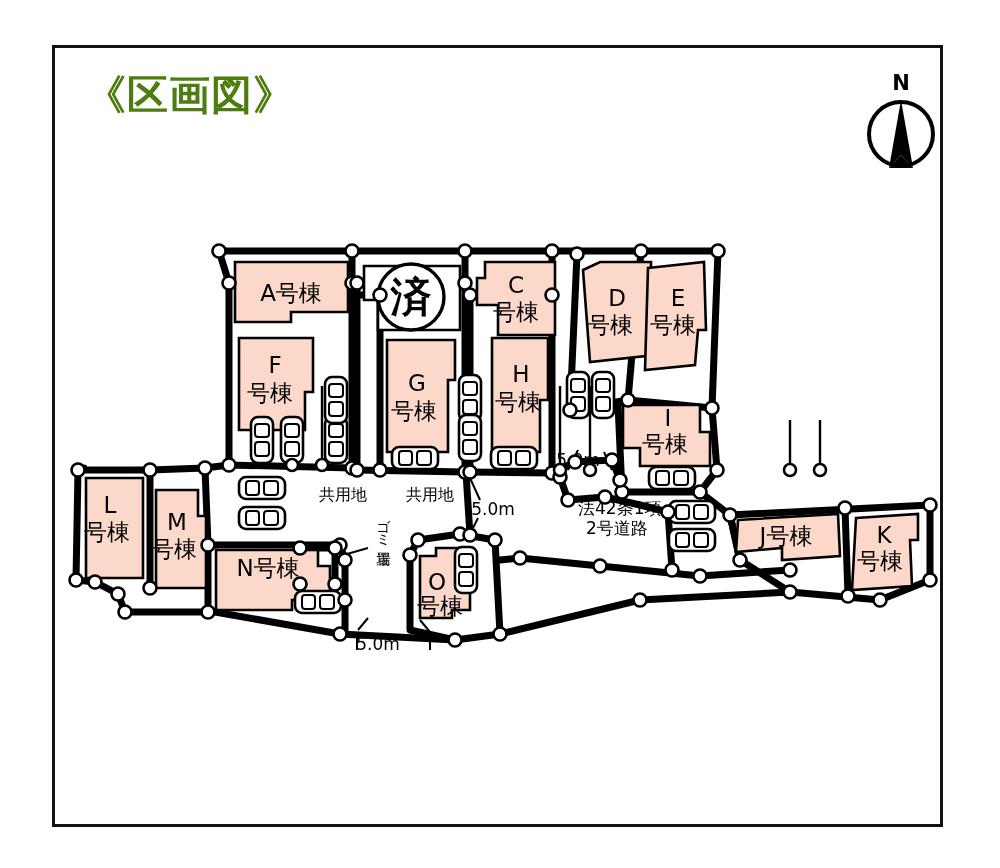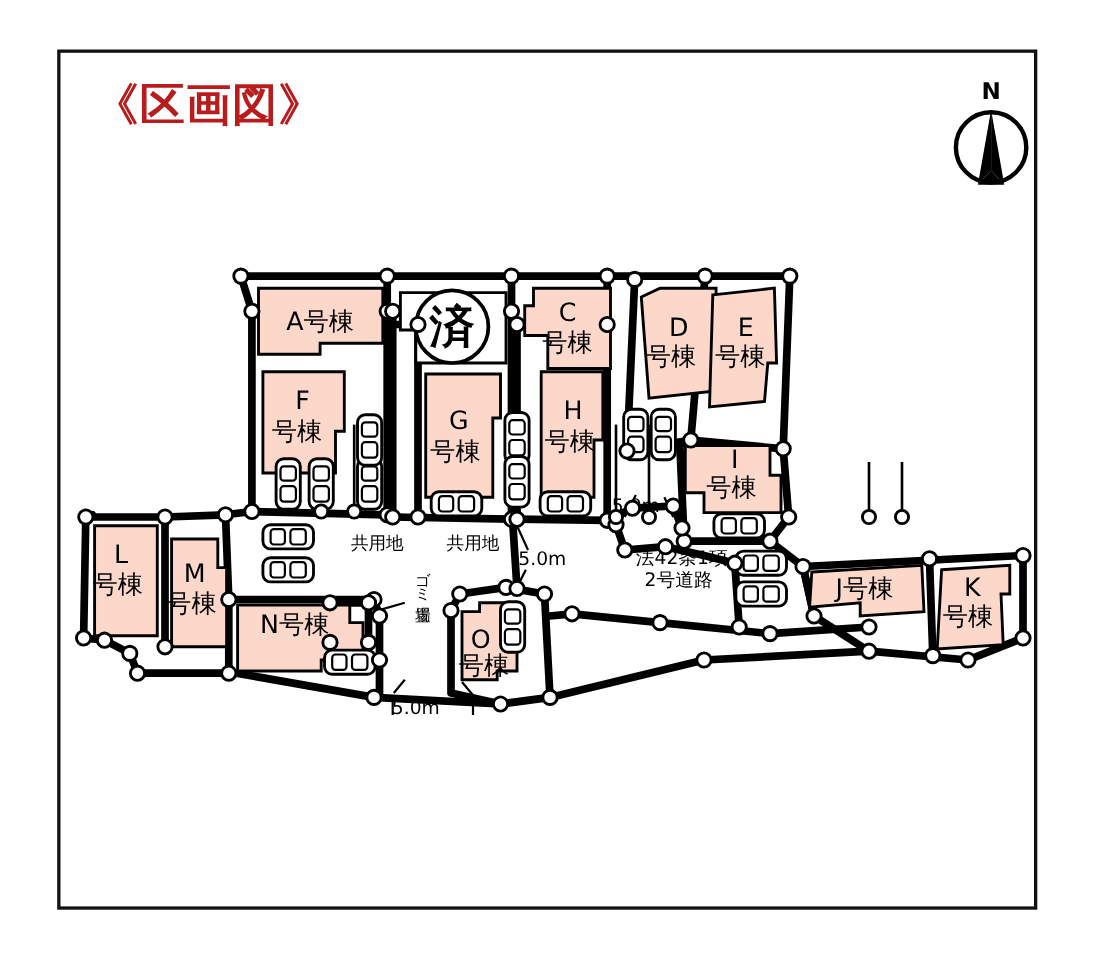--- a/index.html
+++ b/index.html
@@ -31,21 +31,21 @@
     box-sizing: border-box;
     background: #ffffff;
   }
   .title {
     position: absolute;
     left: 85px;
     top: 68px;
     font-size: 41px;
     font-weight: bold;
     letter-spacing: 1px;
-    color: #b91c1c;
+    color: #4d7c0f;
     font-family: "DejaVu Sans", "Liberation Sans", sans-serif;
     white-space: nowrap;
   }
   .compass {
     position: absolute;
     left: 866px;
     top: 72px;
     width: 70px;
     height: 105px;
   }

